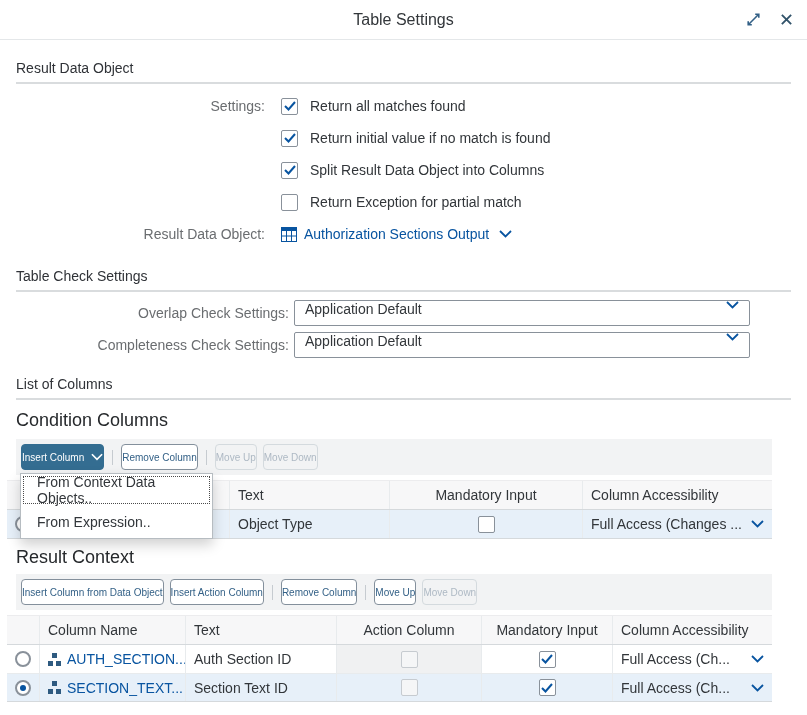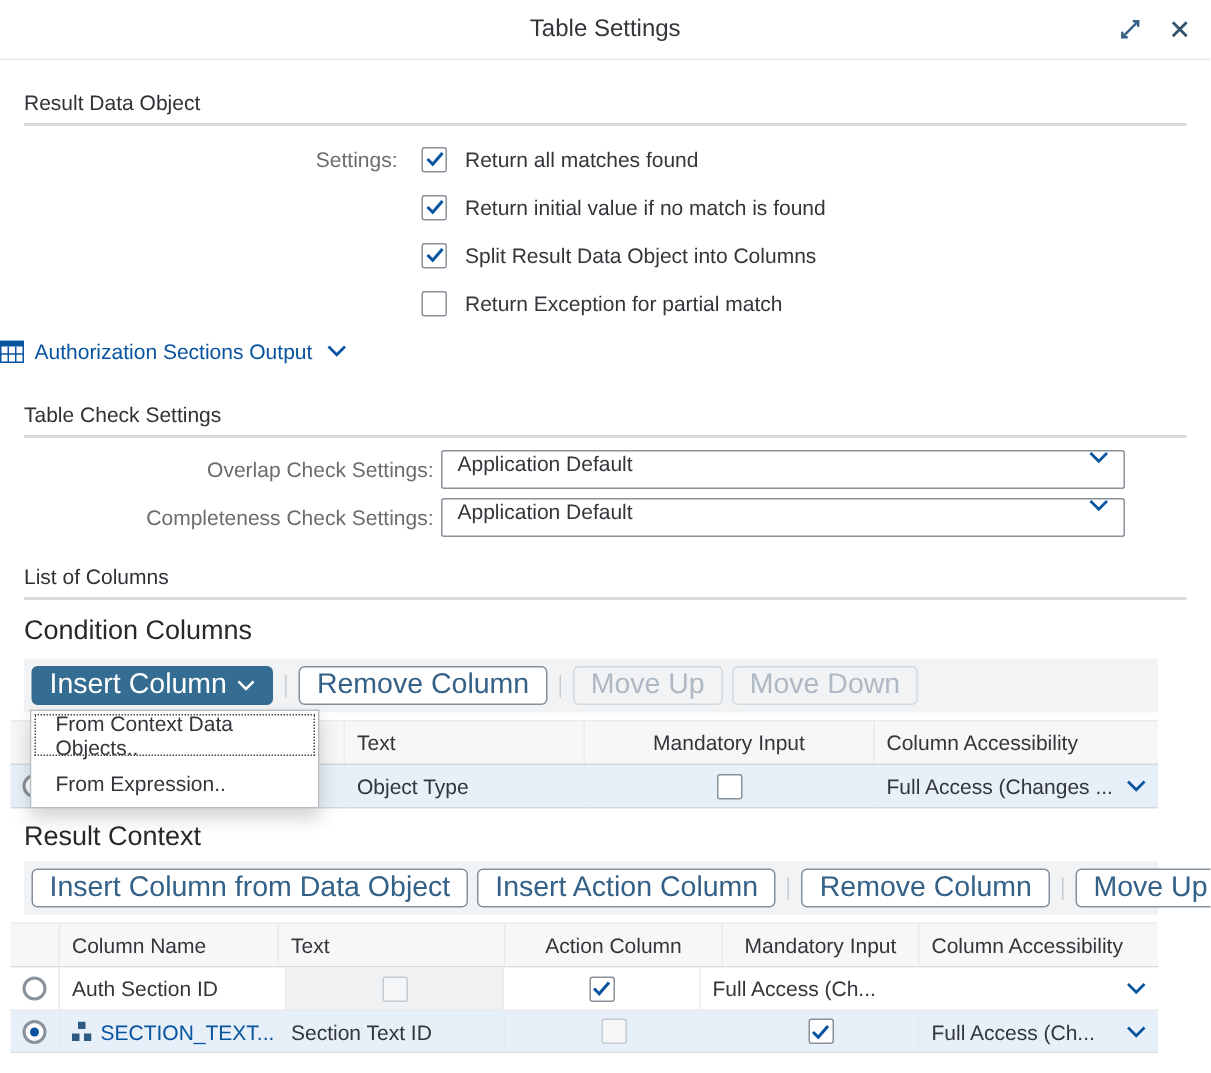--- a/index.html
+++ b/index.html
@@ -73,25 +73,25 @@
   .col-heading { font-size: 18px; font-weight: 400; color: #26292c; margin: 10px 16px 8px 16px; }
   .col-heading.rc { margin-top: 8px; margin-bottom: 6px; }
 
   
   .toolbar {
     margin-left: 16px; width: 756px; height: 36px;
     background: #f2f3f4; display: flex; align-items: center;
     padding: 0 5px; gap: 6px;
   }
   .btn {
-    height: 26px; padding: 0 11px;
+    height: 26px; padding: 0 0;
     display: inline-flex; align-items: center; gap: 7px;
     border: 1px solid #84909c; border-radius: 4px;
     background: #ffffff; color: #346187;
-    font-size: 19px; font-family: inherit; white-space: nowrap; cursor: pointer;
+    font-size: 10px; font-family: inherit; white-space: nowrap; cursor: pointer;
   }
   .btn.pressed { background: #346d91; border-color: #346d91; color: #ffffff; }
   .btn.disabled { border-color: #d4dade; color: #aeb9c4; background: transparent; cursor: default; }
   .tb-sep { width: 1px; height: 15px; background: #c6cbd0; margin: 0 2px; flex: 0 0 auto; }
 
   
   .tbl { margin-left: 7px; width: 765px; border-bottom: 1px solid #d5d9dc; margin-top: 5px; }
   .t-header {
     display: flex; height: 30px; align-items: stretch;
     background: #f7f7f8; border-top: 1px solid #ececee; border-bottom: 1px solid #d5d9dc;
@@ -197,20 +197,21 @@
         </svg>
     </span>
     <span class="cb-label">Split Result Data Object into Columns</span>
   </div>
   <div class="form-row">
     <span class="form-label"></span>
     <span class="cb"></span>
     <span class="cb-label">Return Exception for partial match</span>
   </div>
   <div class="form-row">
+    <span class="form-label">Result Data Object:</span>
     <span class="chev">
       <svg width="16" height="15" viewBox="0 0 16 15">
         <rect x="0.5" y="0.5" width="15" height="14" fill="none" stroke="#0854a0"></rect>
         <rect x="0" y="0" width="16" height="4" fill="#0854a0"></rect>
         <path d="M0.5 9h15M5.5 4v10.5M10.5 4v10.5" stroke="#0854a0" fill="none"></path>
       </svg>
     </span>
     <span class="rdo-link">Authorization Sections Output</span>
     <span class="chev rdo-chev">
       <svg width="13" height="8" viewBox="0 0 13 8">
@@ -321,20 +322,28 @@
     <div class="t-cell rc-c2">Text</div>
     <div class="t-cell rc-c3 center">Action Column</div>
     <div class="t-cell rc-c4 center">Mandatory Input</div>
     <div class="t-cell rc-c5">Column Accessibility</div>
   </div>
 
   <div class="t-row">
     <div class="t-cell rc-c0">
       <span class="radio"></span>
     </div>
+    <div class="t-cell rc-c1">
+      <span class="hier">
+        <svg width="13" height="13" viewBox="0 0 13 13">
+            <path fill="#2e5a80" d="M4 0h5v5H4zM0 8h5v5H0zM8 8h5v5H8z"></path>
+          </svg>
+      </span>
+      <span class="cell-link">AUTH_SECTION...</span>
+    </div>
     <div class="t-cell rc-c2">Auth Section ID</div>
     <div class="t-cell rc-c3 center grey">
       <span class="cb disabled"></span>
     </div>
     <div class="t-cell rc-c4 center">
       <span class="cb">
         <svg width="12" height="10" viewBox="0 0 12 10">
             <polyline points="1,5 4.5,8.5 11,1" fill="none" stroke="#0854a0" stroke-width="2"></polyline>
           </svg>
       </span>

